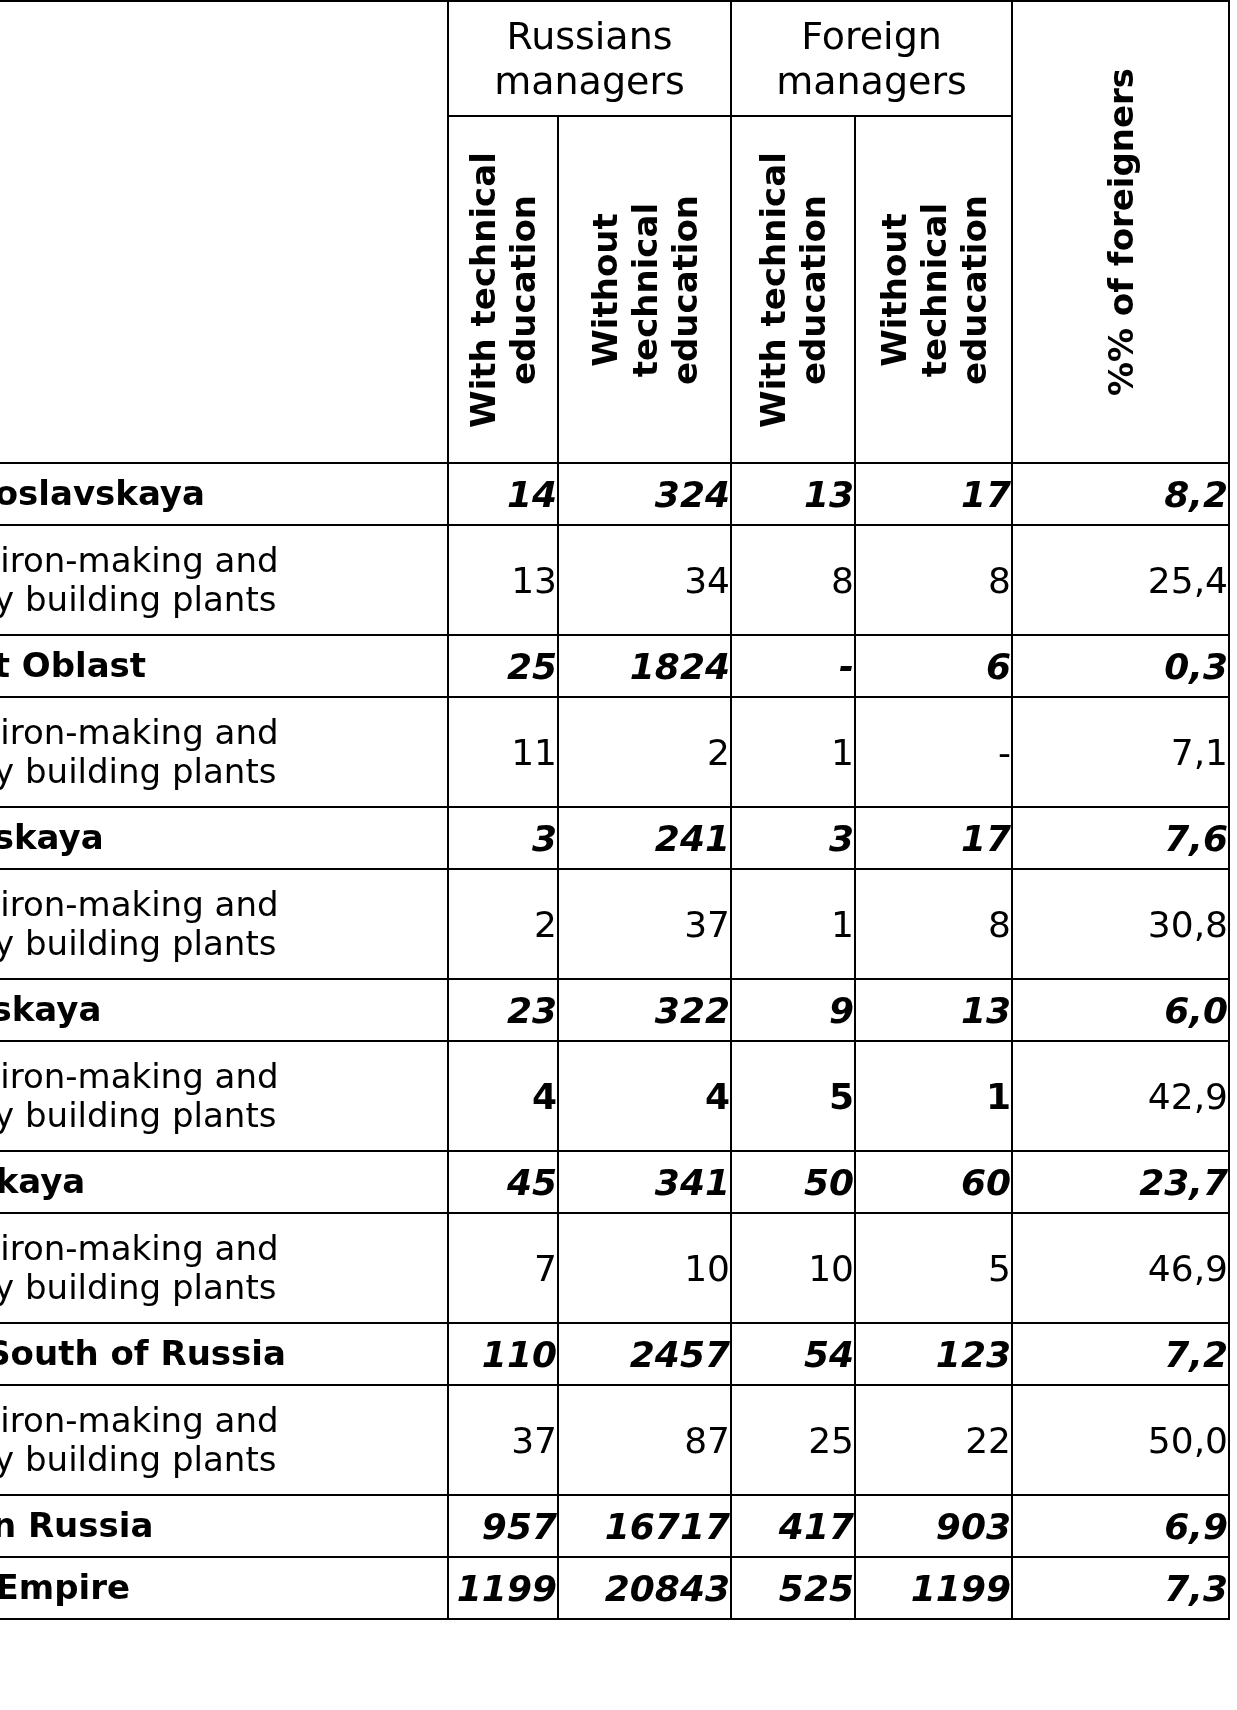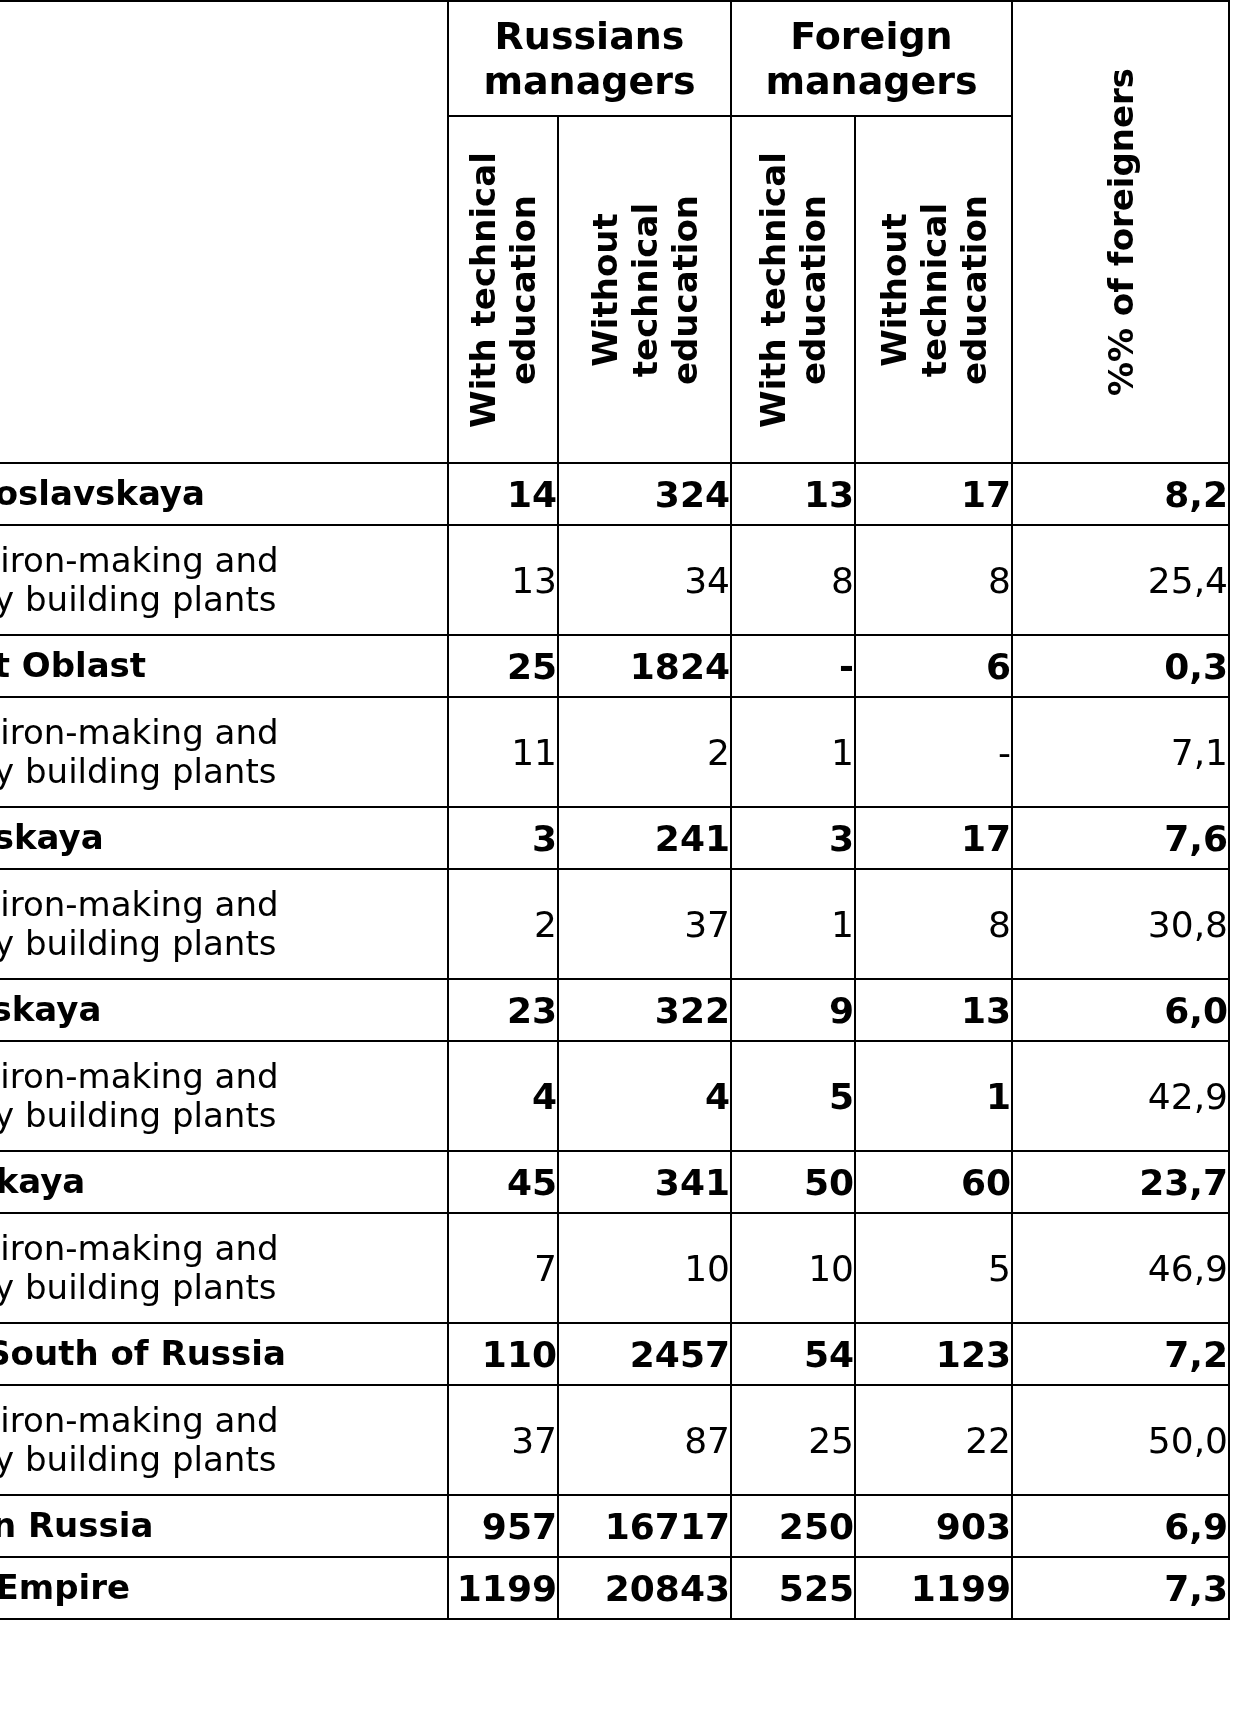--- a/index.html
+++ b/index.html
@@ -43,21 +43,21 @@
   col.c-n1    { width: 110px; }
   col.c-n2    { width: 173px; }
   col.c-n3    { width: 124px; }
   col.c-n4    { width: 157px; }
   col.c-pct   { width: 217px; }
 
   
   .grp-head {
     text-align: center;
     font-size: 38px;
-    font-weight: bold;
+    font-weight: normal;
     line-height: 1.18;
     height: 113px;
     padding: 2px 6px;
     font-family: "DejaVu Sans", sans-serif;
   }
 
   .rot-head {
     height: 345px;
     padding: 0;
     position: relative;
@@ -92,21 +92,21 @@
   }
   td.label.major { font-weight: bold; }
   td.label.sub   { font-weight: normal; }
 
   td.num {
     text-align: right;
     padding: 4px 12px 4px 6px;
     font-size: 36px;
     white-space: nowrap;
   }
-  tr.major td.num { font-weight: bold; }
+  tr.major td.num { font-weight: bold; font-style: italic; }
   tr.sub   td.num { font-weight: normal; }
   tr.sub td.num.b { font-weight: bold; }
 
   tr.major { height: 62px; }
   tr.sub   { height: 110px; }
 </style>
 </head>
 <body>
 
 <div id="sheet">
@@ -239,21 +239,21 @@
           <td class="num">37</td>
           <td class="num">87</td>
           <td class="num">25</td>
           <td class="num">22</td>
           <td class="num">50,0</td>
         </tr>
         <tr class="major">
           <td class="label major">European Russia</td>
           <td class="num">957</td>
           <td class="num">16717</td>
-          <td class="num">250</td>
+          <td class="num">417</td>
           <td class="num">903</td>
           <td class="num">6,9</td>
         </tr>
         <tr class="major">
           <td class="label major">Russian Empire</td>
           <td class="num">1199</td>
           <td class="num">20843</td>
           <td class="num">525</td>
           <td class="num">1199</td>
           <td class="num">7,3</td>

